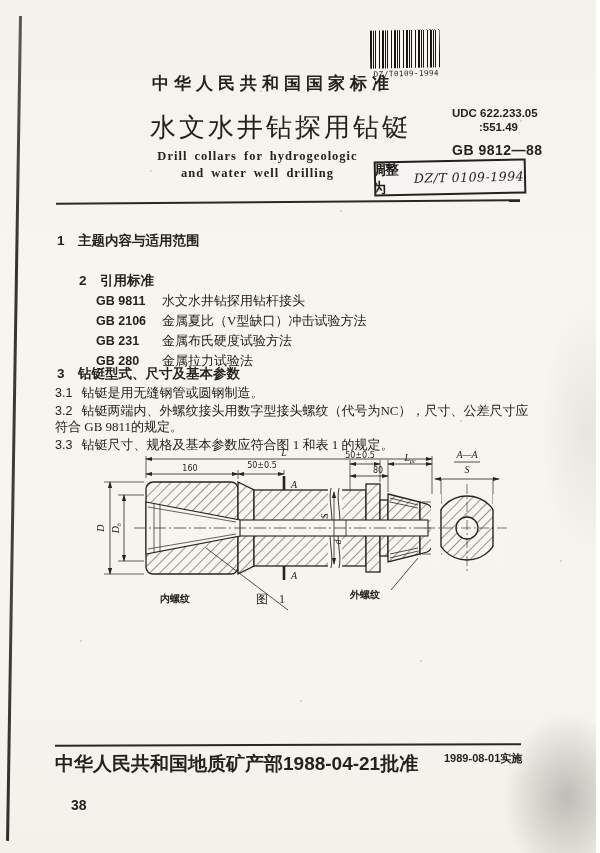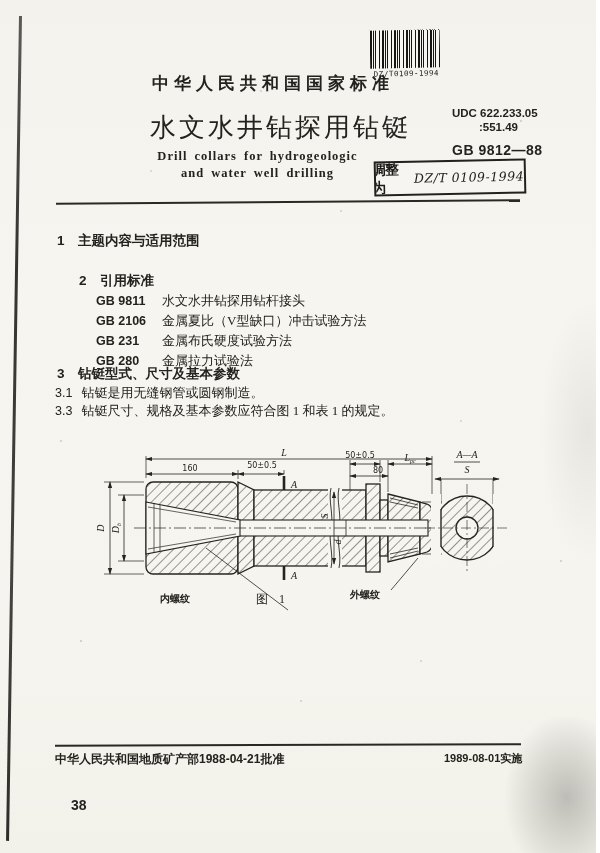--- a/index.html
+++ b/index.html
@@ -44,21 +44,21 @@
   
   .h-sec{font-family:"Liberation Sans",sans-serif;font-weight:bold;font-size:13.5px;white-space:nowrap;}
   .h1{left:57px;top:232px;} .h2{left:57px;top:272px;margin-left:22px;} .h3{left:57px;top:365px;}
   .p-body{left:76px;top:245px;width:450px;font-size:13px;line-height:17px;}
   .refs{left:60px;top:291px;font-size:13px;line-height:19px;margin-left:36px;}
   .refs .code{display:inline-block;width:66px;font-weight:bold;font-family:"Liberation Sans",sans-serif;font-size:12.5px;}
   .clauses{left:55px;top:385px;width:474px;font-size:13px;line-height:16.5px;}
   .clauses p{margin:0 0 1px 0;}
   .clauses .num{font-family:"Liberation Sans",sans-serif;font-weight:normal;font-size:12.5px;margin-right:9px;}
   
-  .f-approve{left:55px;top:751px;font-family:"Liberation Sans",sans-serif;font-weight:bold;font-size:12px;white-space:nowrap;}
+  .f-approve{left:55px;top:751px;font-family:"Liberation Sans",sans-serif;font-weight:bold;font-size:19px;white-space:nowrap;}
   .f-impl{left:444px;top:751px;font-family:"Liberation Sans",sans-serif;font-weight:bold;font-size:11px;white-space:nowrap;}
   .pageno{left:71px;top:797px;font-family:"Liberation Sans",sans-serif;font-weight:bold;font-size:14px;}
   
   svg{overflow:visible;}
   .dimnum{font-family:"DejaVu Sans",sans-serif;font-size:8px;fill:#26241f;}
   .dimlet{font-family:"Liberation Serif",serif;font-style:italic;font-size:10px;fill:#26241f;}
   .cjk{font-family:"Liberation Sans",sans-serif;font-weight:bold;font-size:10px;fill:#24221e;}
   .figcap{font-family:"Liberation Serif",serif;font-size:12px;letter-spacing:4px;fill:#24221e;}
 </style>
 </head>
@@ -101,20 +101,21 @@
   <div class="abs refs">
     <div><span class="code">GB 9811</span><span>水文水井钻探用钻杆接头</span></div>
     <div><span class="code">GB 2106</span><span>金属夏比（V型缺口）冲击试验方法</span></div>
     <div><span class="code">GB 231</span><span>金属布氏硬度试验方法</span></div>
     <div><span class="code">GB 280</span><span>金属拉力试验法</span></div>
   </div>
 
   <div class="abs h-sec h3">3　钻铤型式、尺寸及基本参数</div>
   <div class="abs clauses">
     <p><span class="num">3.1</span><span>钻铤是用无缝钢管或圆钢制造。</span></p>
+    <p><span class="num">3.2</span><span>钻铤两端内、外螺纹接头用数字型接头螺纹（代号为NC），尺寸、公差尺寸应符合 GB 9811的规定。</span></p>
     <p><span class="num">3.3</span><span>钻铤尺寸、规格及基本参数应符合图 1 和表 1 的规定。</span></p>
   </div>
 
   <svg class="abs" style="left:88px;top:446px;" width="490" height="175" viewBox="0 0 490 175">
     <defs>
       <pattern id="hat" patternUnits="userSpaceOnUse" width="7" height="7" patternTransform="rotate(45)">
         <rect width="7" height="7" fill="#f6f5f0"></rect>
         <line x1="0" y1="0" x2="0" y2="7" stroke="#33312b" stroke-width="1"></line>
       </pattern>
       <marker id="arE" markerWidth="9" markerHeight="8" refX="8" refY="4" orient="auto">

